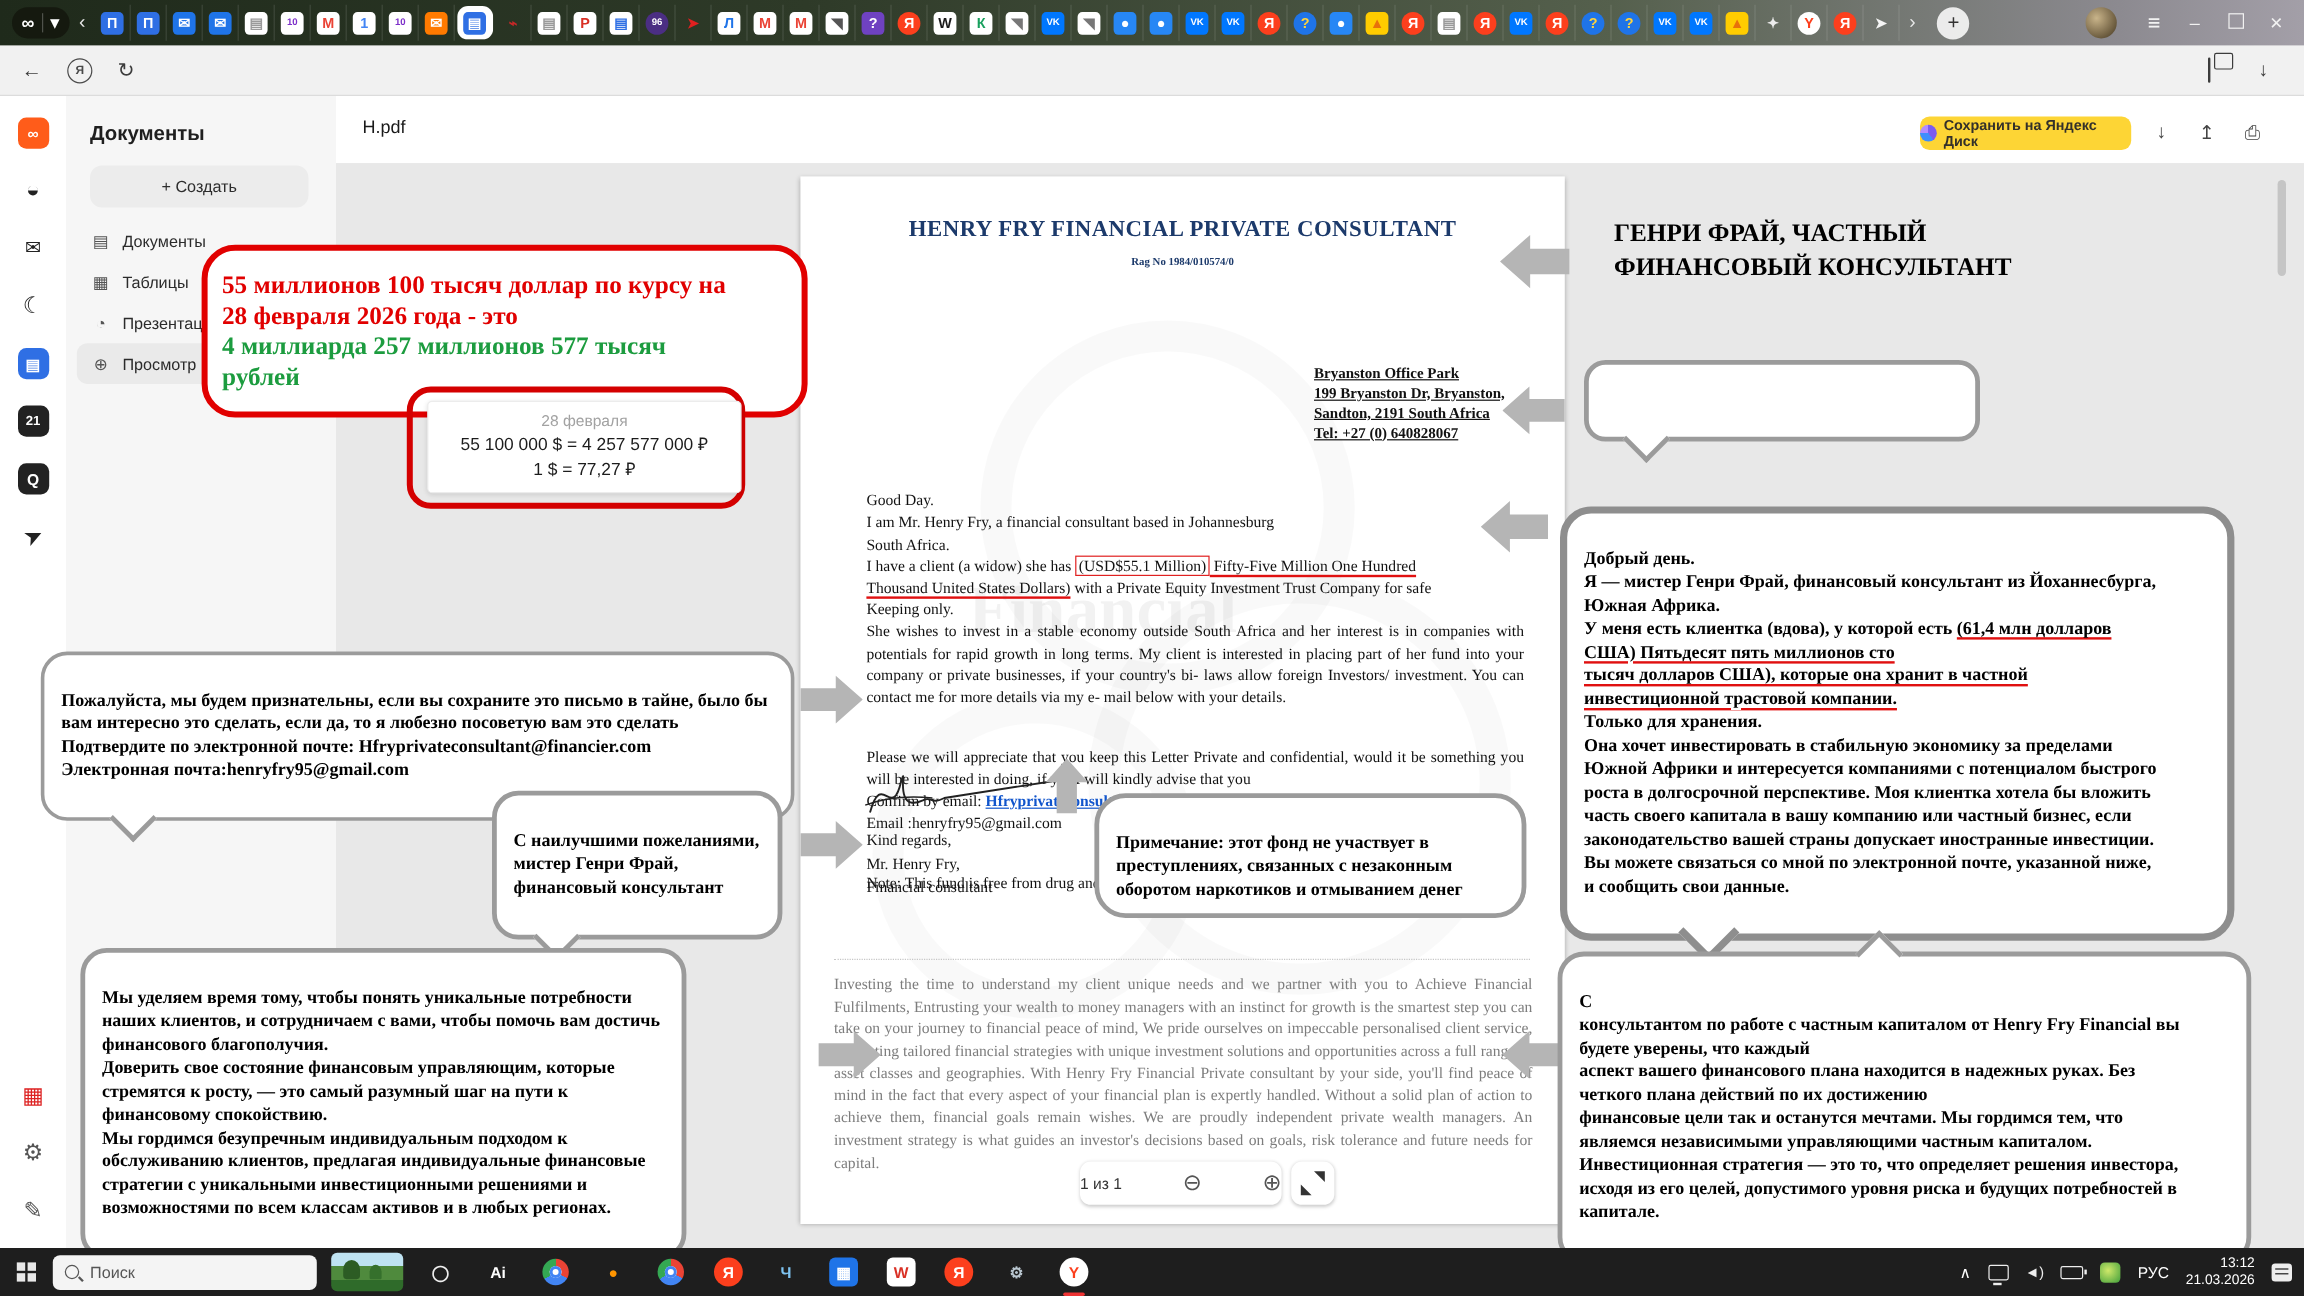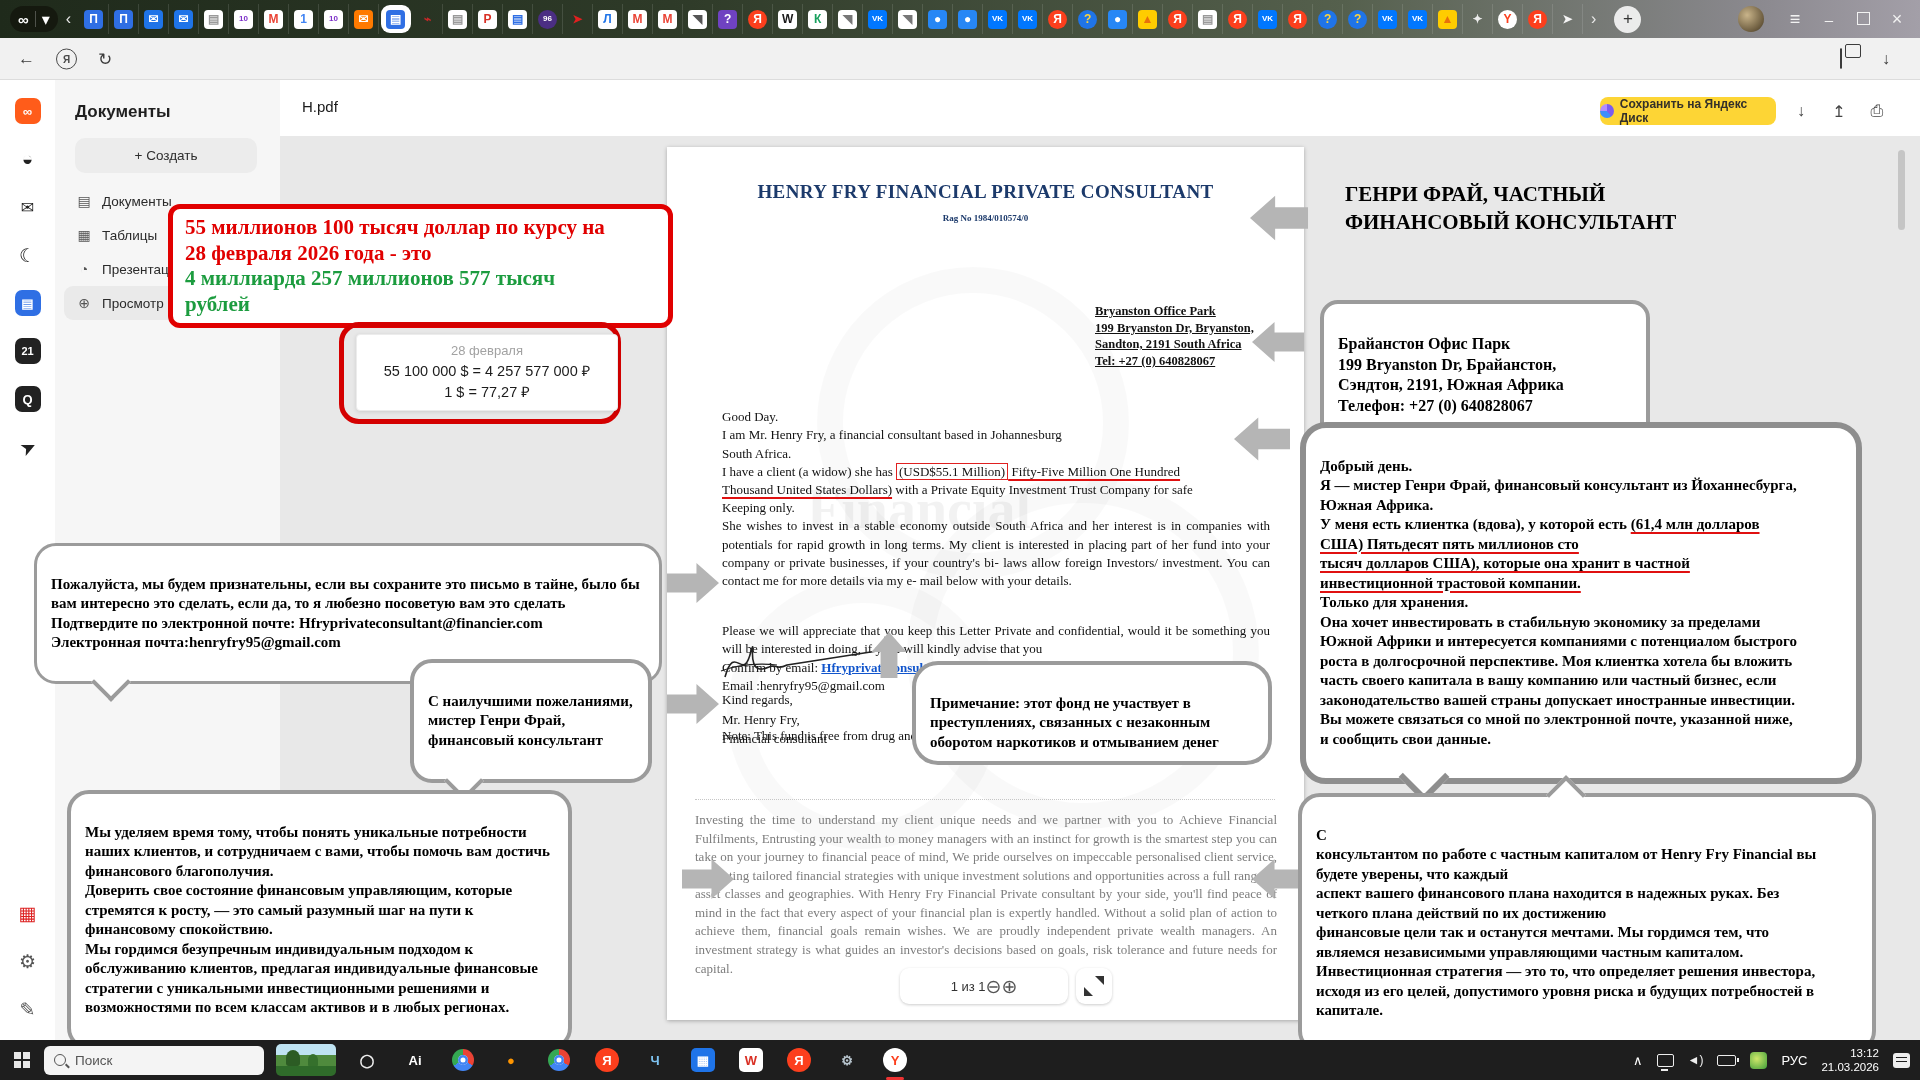--- a/index.html
+++ b/index.html
@@ -82,31 +82,31 @@
   .lbody p{margin:0 0 14px 0;}
   .sq-box{border:1.5px solid #e02020;padding:0 2px;}
   .ul-red{text-decoration:underline;text-decoration-color:#e01010;text-decoration-thickness:2px;text-underline-offset:3px;}
   .lnk{color:#1155cc;text-decoration:underline;font-weight:bold;}
   .sigblock{position:absolute;left:55px;top:543px;font-size:13px;line-height:1.5;white-space:pre-line;}
   .pgline{position:absolute;left:28px;top:652px;width:580px;border-top:1px dotted #c6c6c6;}
   .lfoot{position:absolute;left:28px;top:664px;width:582px;font-size:13px;line-height:1.43;color:#7d7d7d;text-align:justify;}
 
   
   .pager{position:absolute;left:900px;top:968px;width:168px;height:36px;background:#fff;border-radius:9px;box-shadow:0 1px 3px rgba(0,0,0,.2);
-    display:flex;align-items:center;justify-content:center;font-size:13px;color:#333;}
+    display:flex;align-items:center;justify-content:space-between;font-size:13px;color:#333;}
   .pgico{font-size:19px;color:#555;}
   .fsbtn{position:absolute;left:1076px;top:968px;width:36px;height:36px;background:#fff;border-radius:9px;box-shadow:0 1px 3px rgba(0,0,0,.2);}
   .fsbtn i{position:absolute;width:0;height:0;border-style:solid;}
   .fsbtn .ne{right:8px;top:8px;border-width:0 9px 9px 0;border-color:transparent #333 transparent transparent;}
   .fsbtn .sw{left:8px;bottom:8px;border-width:9px 0 0 9px;border-color:transparent transparent transparent #333;}
   .vscroll{position:absolute;left:1898px;top:150px;width:7px;height:80px;background:#c5c5c5;border-radius:4px;}
 
   
-  .redbox{border:5px solid #e10000;border-radius:12px;background:#fff;
-    font-family:"Liberation Serif",serif;font-weight:bold;font-size:21px;line-height:1.22;padding:6px 12px;}
+  .redbox{border:5px solid #e10000;border-radius:28px;background:#fff;
+    font-family:"Liberation Serif",serif;font-weight:bold;font-size:21px;line-height:1.22;padding:16px 12px;}
   .redtxt{color:#e10000;} .grntxt{color:#1c9c3f;}
   .curwrap{border:5px solid #d40000;border-radius:20px;}
   .curcard{position:absolute;left:12px;top:7px;width:238px;background:#fff;border:1px solid #ececec;box-shadow:0 1px 4px rgba(0,0,0,.12);
     border-radius:4px;padding:7px 11px;font-size:14.5px;color:#1c1c1c;line-height:1.45;}
   .curdate{color:#a2a2a2;font-size:13px;}
 
   .bub{background:#fff;border:4px solid #9b9b9b;border-radius:22px;padding:9px 14px;
     font-family:"Liberation Serif",serif;font-weight:bold;font-size:15px;line-height:1.3;color:#000;white-space:pre-line;}
   .bub .tail{position:absolute;width:24px;height:24px;background:#fff;border-right:4px solid #9b9b9b;border-bottom:4px solid #9b9b9b;transform:rotate(45deg);}
   .bub .tailup{position:absolute;width:24px;height:24px;background:#fff;border-left:4px solid #9b9b9b;border-top:4px solid #9b9b9b;transform:rotate(45deg);}
@@ -538,24 +538,20 @@
   <div class="abs bub" style="left:912px;top:661px;width:360px;border-radius:26px;">
     <span>Примечание: этот фонд не участвует в
 преступлениях, связанных с незаконным
 оборотом наркотиков и отмыванием денег</span>
   </div>
 
   <div class="abs freetitle" style="left:1345px;top:180px;width:400px;">ГЕНРИ ФРАЙ, ЧАСТНЫЙ
 ФИНАНСОВЫЙ КОНСУЛЬТАНТ</div>
 
   <div class="abs bub" style="left:1320px;top:300px;width:330px;font-size:16px;border-radius:18px;">
-    <span>Брайанстон Офис Парк
-199 Bryanston Dr, Брайанстон,
-Сэндтон, 2191, Южная Африка
-Телефон: +27 (0) 640828067</span>
     <span class="tail" style="left:34px;bottom:-16px;"></span>
   </div>
 
   <div class="abs bub bigbub" style="left:1300px;top:422px;width:562px;">
     <span><span>Добрый день.
 Я — мистер Генри Фрай, финансовый консультант из Йоханнесбурга,
 Южная Африка.
  У меня есть клиентка (вдова), у которой есть </span><span class="ul-red">(61,4 млн долларов
 США) Пятьдесят пять миллионов сто
 тысяч долларов США), которые она хранит в частной

